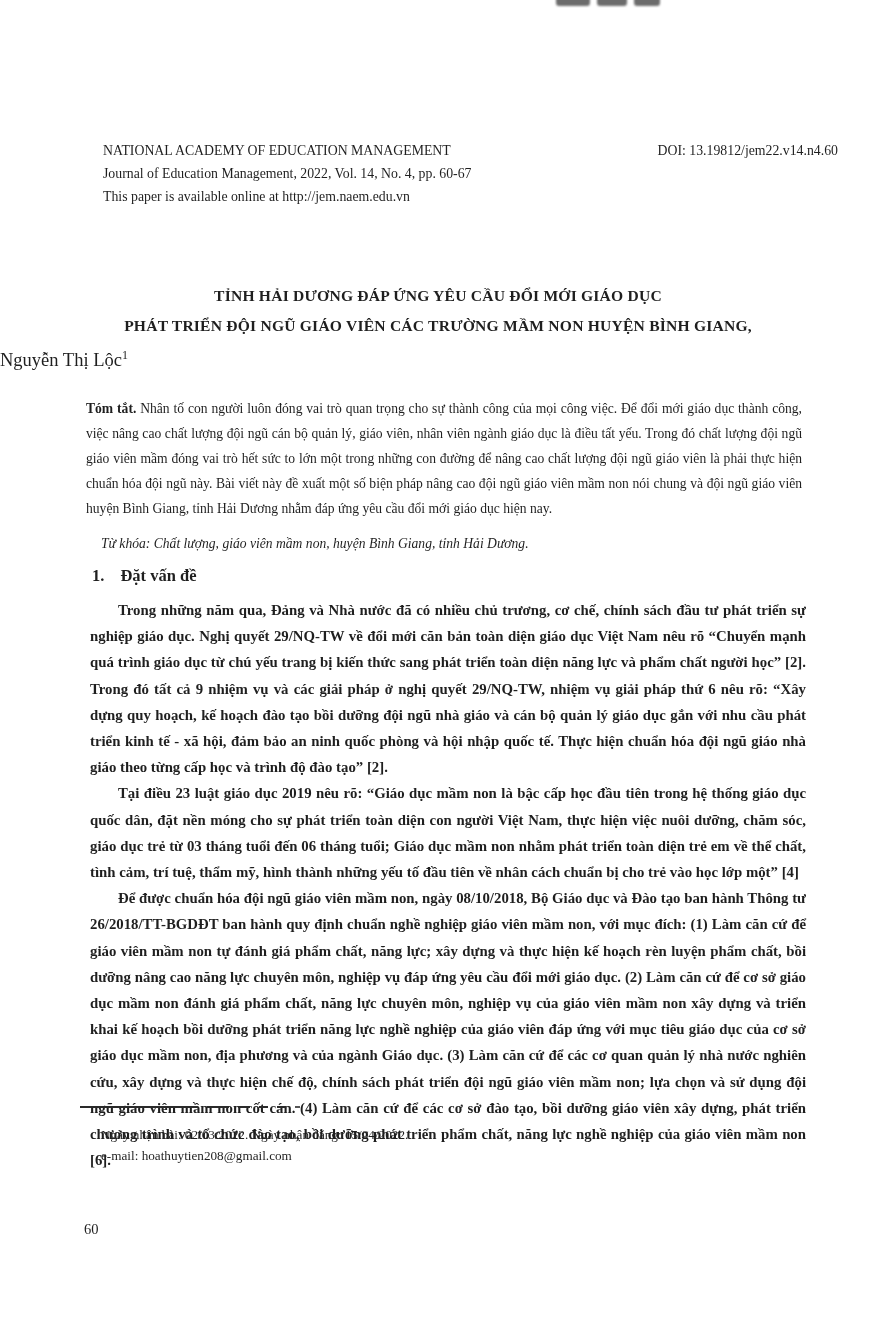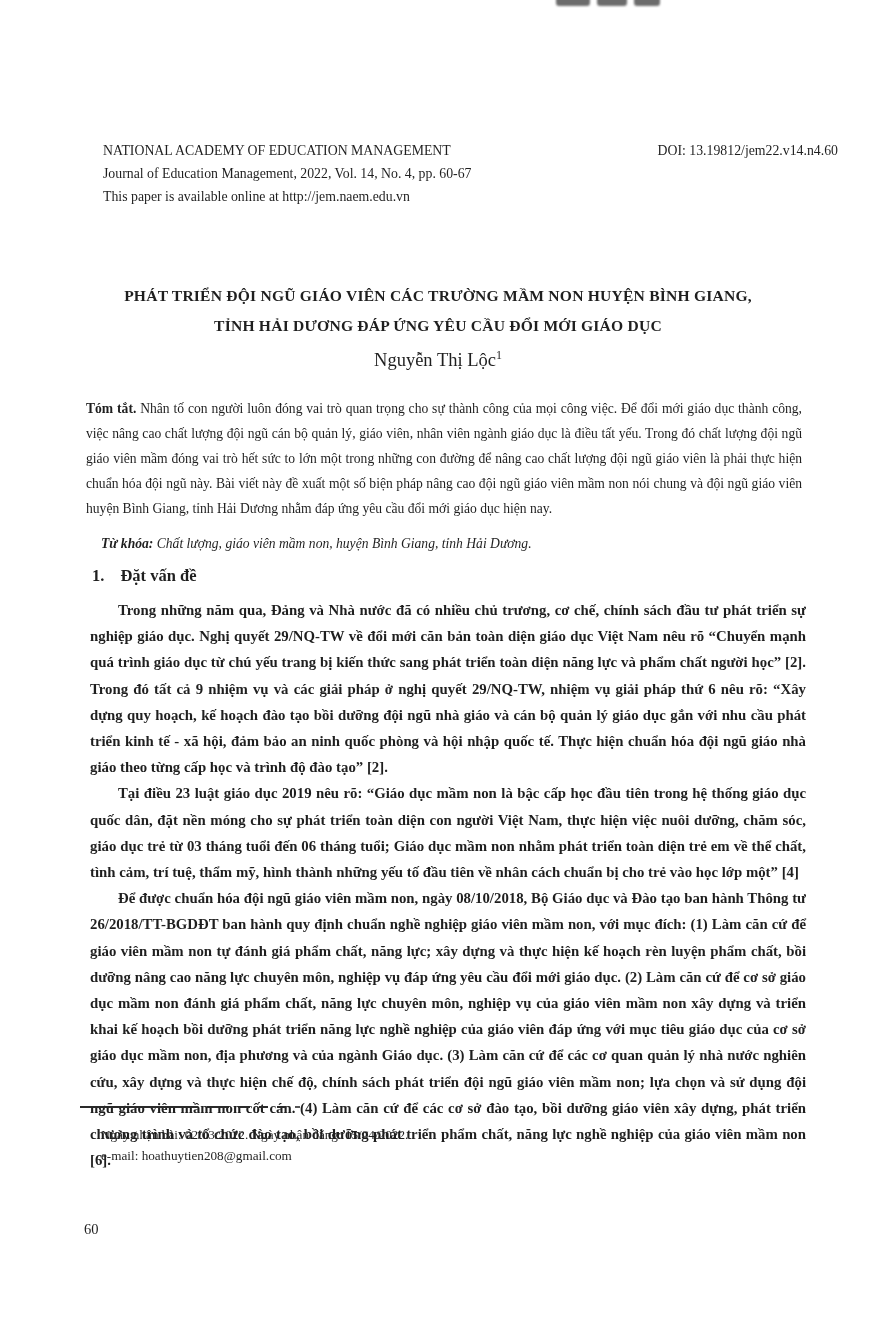--- a/index.html
+++ b/index.html
@@ -30,35 +30,35 @@
   .header-row1 { display: flex; justify-content: space-between; }
   .doi { padding-right: 0; }
 
   .title-block {
     position: absolute; top: 281px; left: 60px; right: 60px;
     text-align: center; font-weight: bold; font-size: 15.6px; line-height: 30px;
     letter-spacing: .2px;
   }
   .author {
     position: absolute; top: 348px; left: 0; right: 0;
-    text-align: center; font-size: 18.5px;
+    text-align: left; font-size: 18.5px;
   }
   .author sup { font-size: 12px; }
 
   .abstract {
     position: absolute; top: 396px; left: 86px; right: 74px;
     font-size: 13.6px; line-height: 25px; text-align: justify;
   }
   .abstract .label { font-weight: bold; }
 
   .keywords {
     position: absolute; top: 536px; left: 101px; right: 74px;
     font-size: 13.6px; font-style: italic;
   }
-  .keywords .label { font-weight: bold; }
+  .keywords .label { font-weight: normal; }
 
   .section-heading {
     position: absolute; top: 566px; left: 92px;
     font-size: 16.5px; font-weight: bold;
   }
   .section-heading .num { margin-right: 16px; }
 
   .body-text {
     position: absolute; top: 597px; left: 90px; right: 70px;
     font-size: 14.8px; line-height: 26.2px; text-align: justify;
@@ -102,22 +102,22 @@
   <div class="header">
     <div class="header-row1">
       <span>NATIONAL ACADEMY OF EDUCATION MANAGEMENT</span>
       <span class="doi">DOI: 13.19812/jem22.v14.n4.60</span>
     </div>
     <div>Journal of Education Management, 2022, Vol. 14, No. 4, pp. 60-67</div>
     <div>This paper is available online at http://jem.naem.edu.vn</div>
   </div>
 
   <div class="title-block">
+    <div>TỈNH HẢI DƯƠNG ĐÁP ỨNG YÊU CẦU ĐỔI MỚI GIÁO DỤC</div>
     <div>PHÁT TRIỂN ĐỘI NGŨ GIÁO VIÊN CÁC TRƯỜNG MẦM NON HUYỆN BÌNH GIANG,</div>
-    <div>TỈNH HẢI DƯƠNG ĐÁP ỨNG YÊU CẦU ĐỔI MỚI GIÁO DỤC</div>
   </div>
 
   <div class="author">
     <span>Nguyễn Thị Lộc</span><sup>1</sup>
   </div>
 
   <div class="abstract">
     <span class="label">Tóm tắt.</span><span> Nhân tố con người luôn đóng vai trò quan trọng cho sự thành công của mọi công việc. Để đổi mới giáo dục thành công, việc nâng cao chất lượng đội ngũ cán bộ quản lý, giáo viên, nhân viên ngành giáo dục là điều tất yếu. Trong đó chất lượng đội ngũ giáo viên mầm đóng vai trò hết sức to lớn một trong những con đường để nâng cao chất lượng đội ngũ giáo viên là phải thực hiện chuẩn hóa đội ngũ này. Bài viết này đề xuất một số biện pháp nâng cao đội ngũ giáo viên mầm non nói chung và đội ngũ giáo viên huyện Bình Giang, tỉnh Hải Dương nhằm đáp ứng yêu cầu đổi mới giáo dục hiện nay.</span>
   </div>
 

